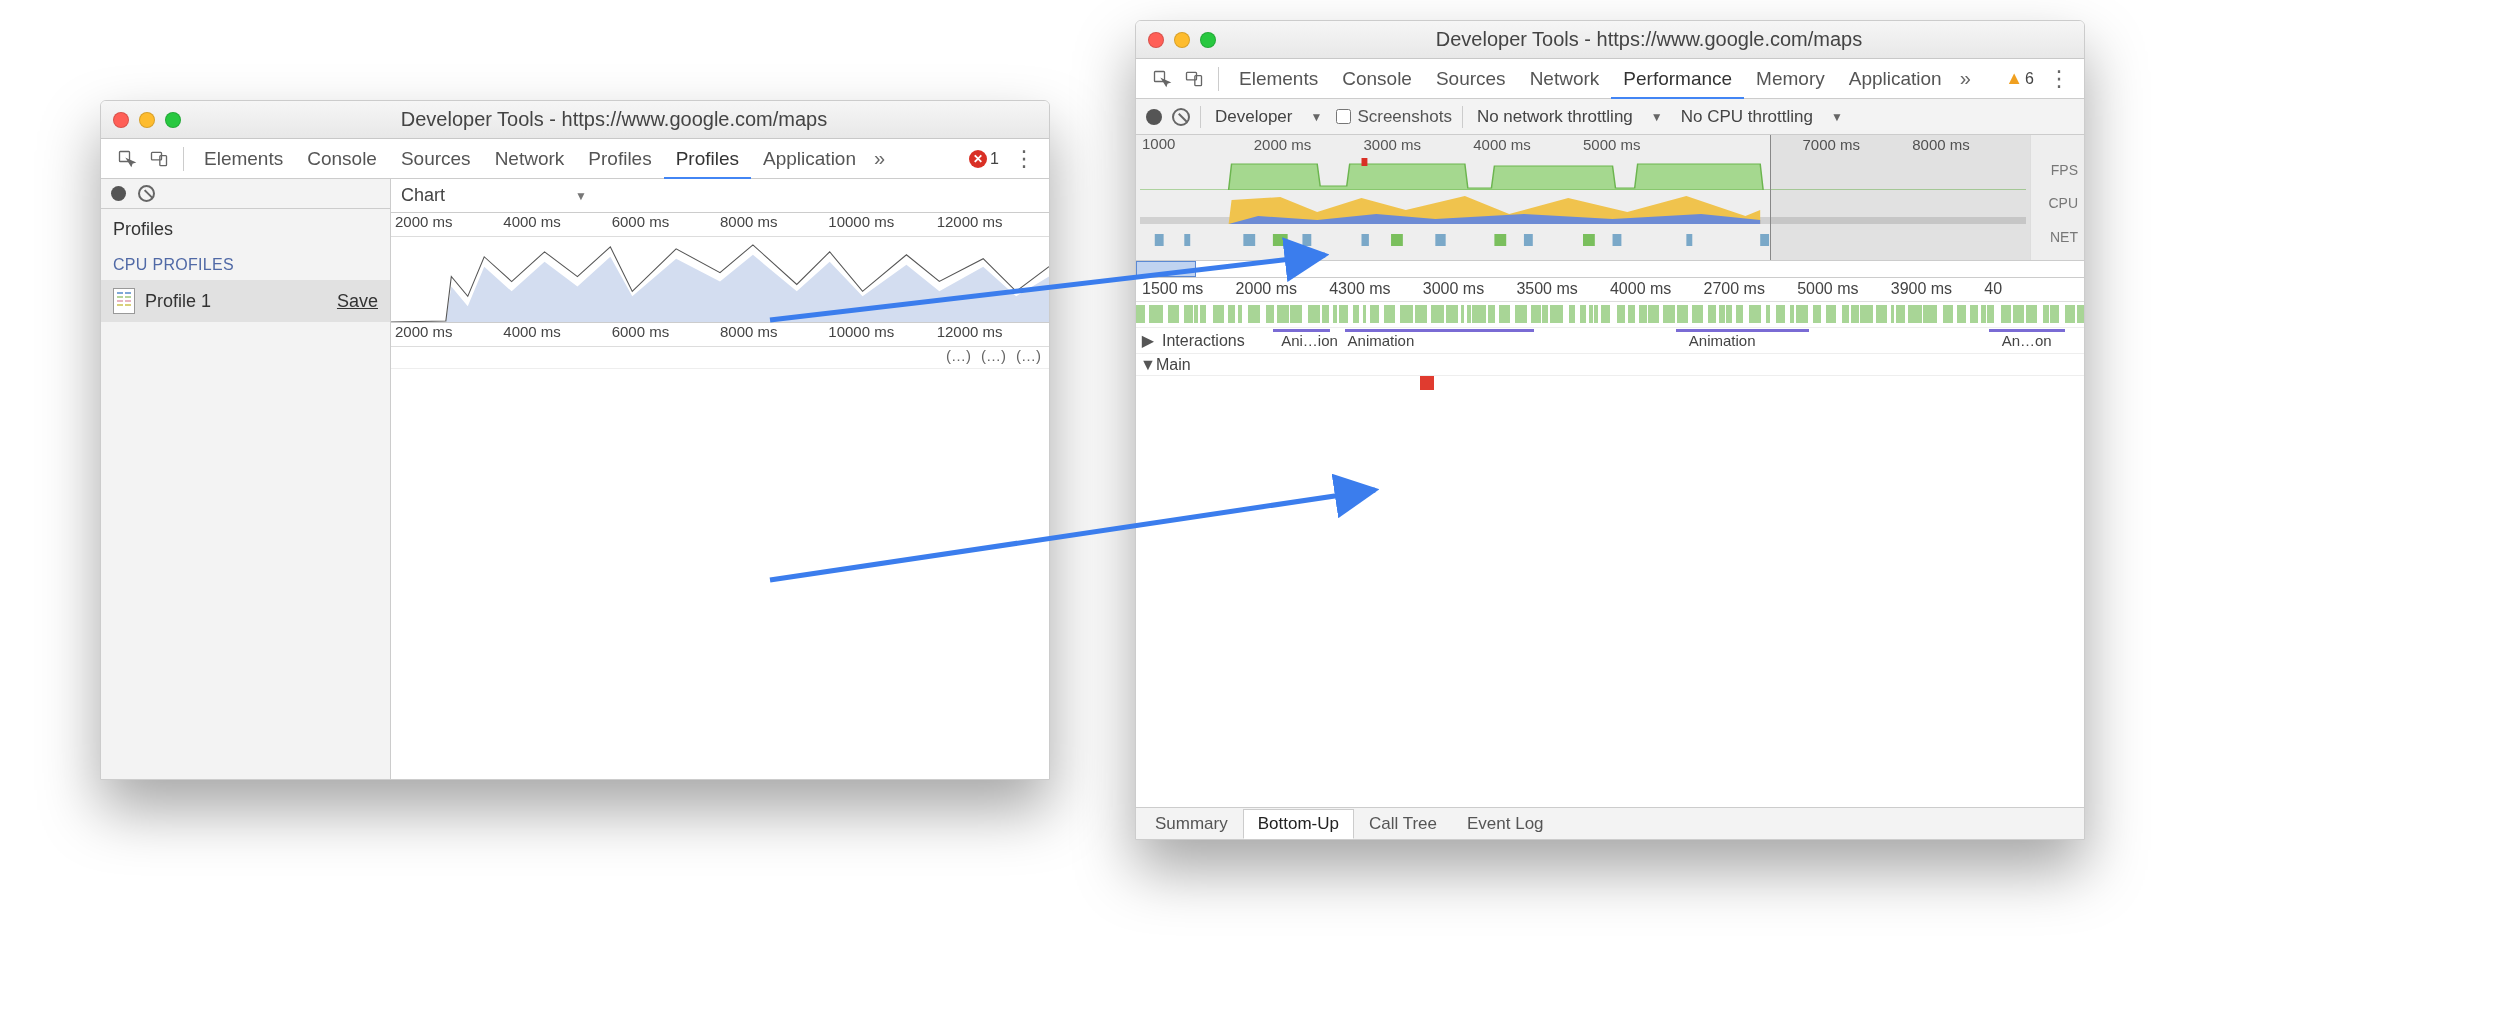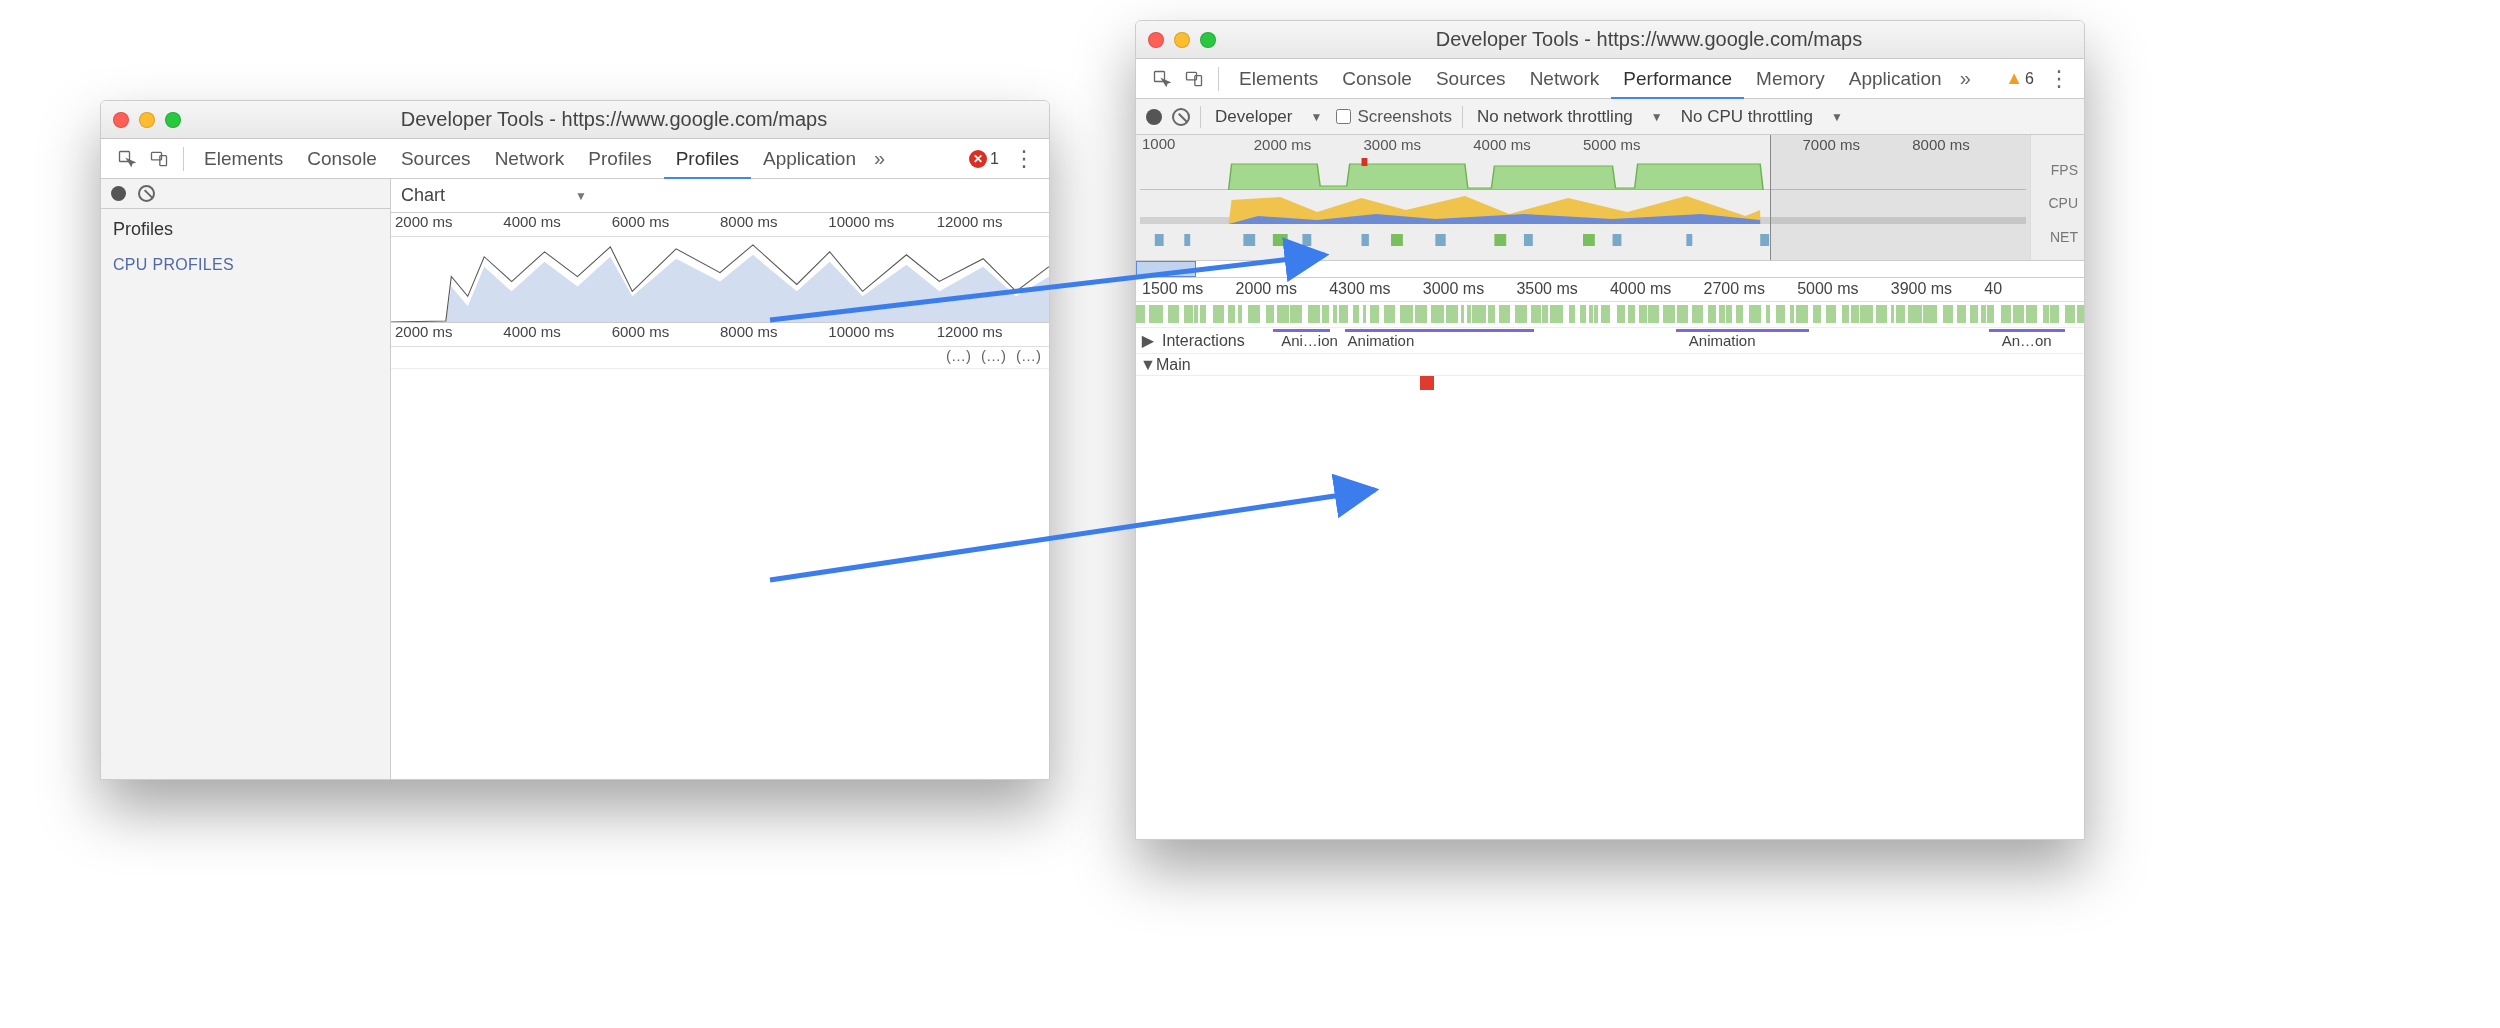--- a/index.html
+++ b/index.html
@@ -403,20 +403,25 @@
   </div>
 
   <div class="body">
     <div class="sidebar">
       <div class="strip">
         <div class="recdot"></div>
         <div class="clearcircle"></div>
       </div>
       <div class="hdr">Profiles</div>
       <div class="cat">CPU PROFILES</div>
+      <div class="item">
+        <span class="docicon"></span>
+        <span class="name">Profile 1</span>
+        <span class="save">Save</span>
+      </div>
     </div>
 
     <div class="content">
       <div class="chart-select">
         <span>Chart</span>
         <span class="caret">▼</span>
       </div>
 
       <div class="ruler small">
         <span>2000 ms</span>
@@ -1245,20 +1250,26 @@
         <div class="col" style="width: 0.6%;"><div class="seg c-yellow2" style="height:18%;"></div><div class="seg c-yellow2" style="height:29%;"></div><div class="seg c-yellow2" style="height:27%;"></div><div class="seg c-white" style="height:26%;"></div></div>
         <div class="col" style="width: 0.1%;"><div class="seg c-orange" style="height:20%;"></div><div class="seg c-white" style="height:80%;"></div></div>
         <div class="col" style="width: 0.5%;"><div class="seg c-yellow" style="height:19%;"></div><div class="seg c-orange" style="height:20%;"></div><div class="seg c-green2" style="height:22%;"></div><div class="seg c-white" style="height:39%;"></div></div>
         <div class="col" style="width: 0.4%;"><div class="seg c-blue" style="height:10%;"></div><div class="seg c-yellow" style="height:8%;"></div><div class="seg c-white" style="height:11%;"></div><div class="seg c-yellow" style="height:7%;"></div><div class="seg c-blue" style="height:29%;"></div><div class="seg c-white" style="height:35%;"></div></div>
         <div class="col" style="width: 0.5%;"><div class="seg c-yellow2" style="height:24%;"></div><div class="seg c-white" style="height:76%;"></div></div>
       </div>
 
     <div style="position:absolute; left:30%; top:0; width:14px; height:14px; background:#e03b2f;"></div>
   </div>
 
+  <div class="bottom-tabs">
+    <div class="btab">Summary</div>
+    <div class="btab sel">Bottom-Up</div>
+    <div class="btab">Call Tree</div>
+    <div class="btab">Event Log</div>
+  </div>
 </div>
 
 <div class="arrow" style="left:0; top:0; width:2500px; height:1028px;">
   <svg width="2500" height="1028">
     <defs>
       <marker id="ah" viewBox="0 0 10 10" refX="9" refY="5" markerWidth="9" markerHeight="9" orient="auto">
         <path d="M0,0 L10,5 L0,10 Z" fill="#3b7ded"></path>
       </marker>
     </defs>
     <line x1="770" y1="320" x2="1325" y2="255" stroke="#3b7ded" stroke-width="5" marker-end="url(#ah)"></line>

